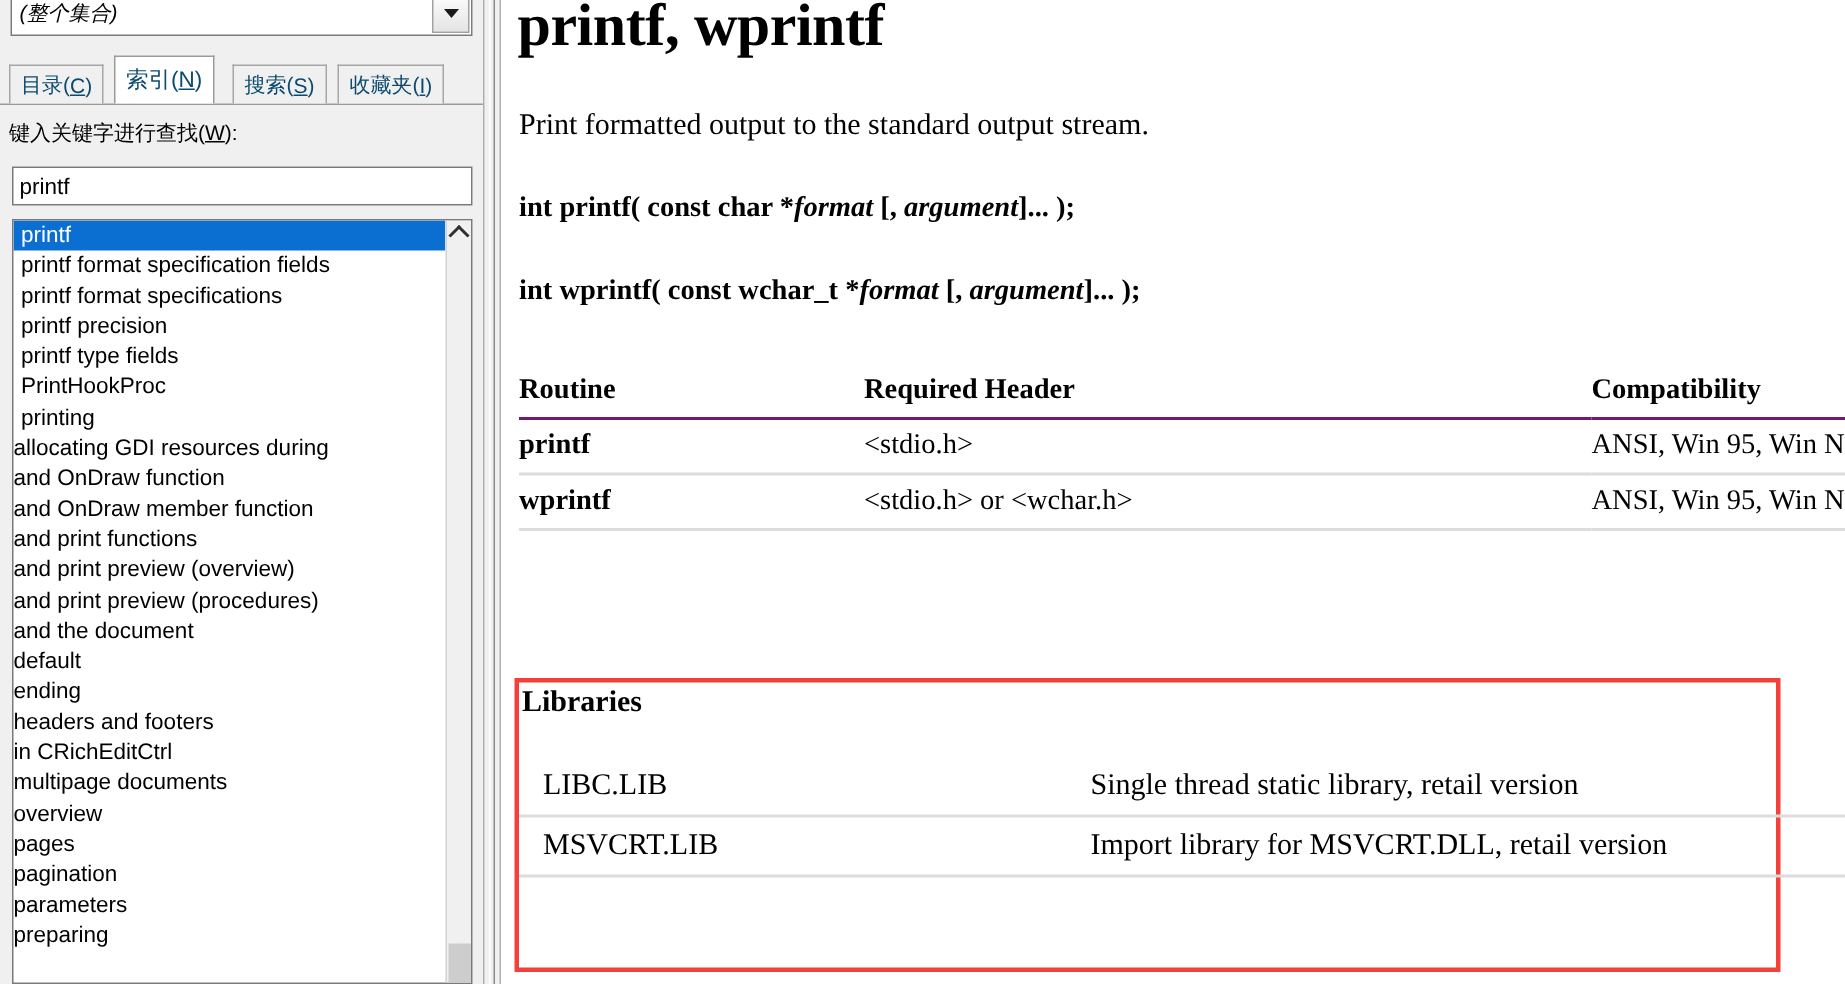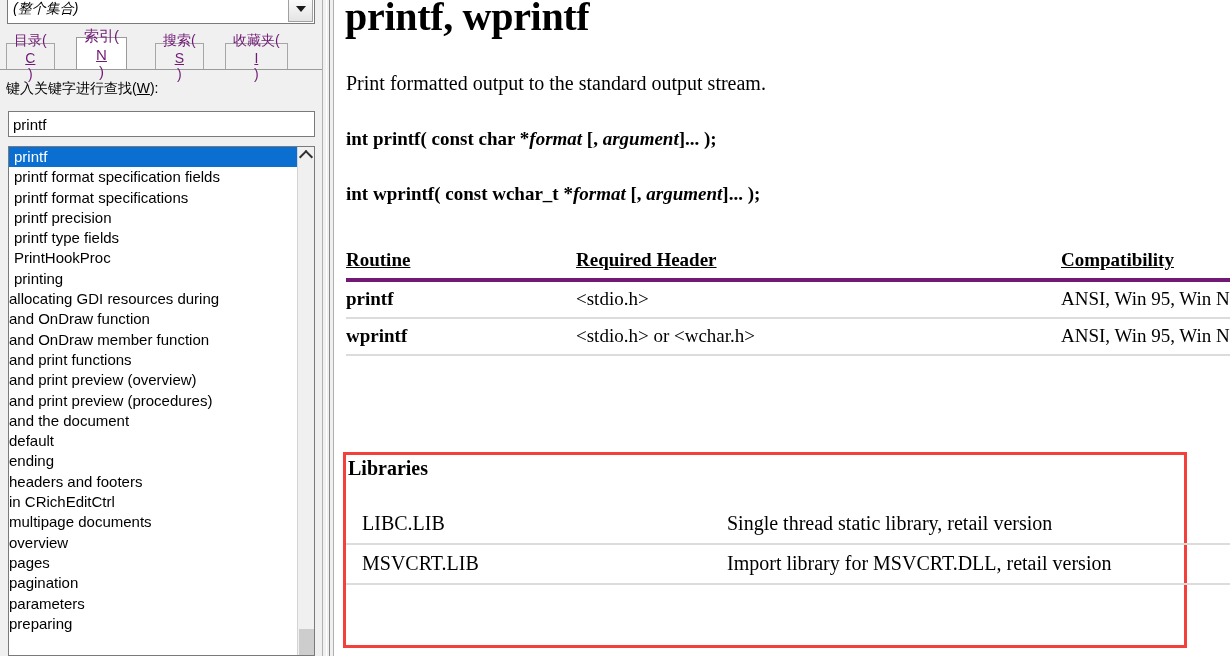--- a/index.html
+++ b/index.html
@@ -86,24 +86,23 @@
     bottom: 0;
     height: 26px;
     background: #f0f0f0;
     border: 1px solid #a6a6a6;
     border-bottom: none;
     box-sizing: border-box;
     display: flex;
     align-items: center;
     justify-content: center;
     font-size: 14px;
-    color: #701a75;
+    color: #0c4a6e;
     padding: 0 7px;
     white-space: nowrap;
-    flex-direction: column;
   }
   .tab.active {
     height: 32px;
     background: #ffffff;
     border-color: #9a9a9a;
     z-index: 3;
     font-size: 15px;
   }
   .tab u { text-decoration: underline; }
 
@@ -275,21 +274,21 @@
   }
   #routine-table th, #routine-table td {
     text-align: left;
     font-size: 19px;
     padding: 6px 0 7px 0;
     white-space: nowrap;
     overflow: hidden;
   }
   #routine-table th { font-weight: bold; }
   #routine-table td.routine-name { font-weight: bold; }
-  #routine-table thead tr { border-bottom: 4px solid #701a75; text-decoration: underline; }
+  #routine-table thead tr { border-bottom: 2px solid #701a75; }
   #routine-table tbody tr { border-bottom: 2px solid #dcdcdc; }
   .col-routine { width: 230px; }
   .col-header  { width: 485px; }
   .col-compat  { width: 169px; }
 
   
   #compat-note {
     position: absolute;
     left: 11px; top: 401px;
     font-size: 20px;

